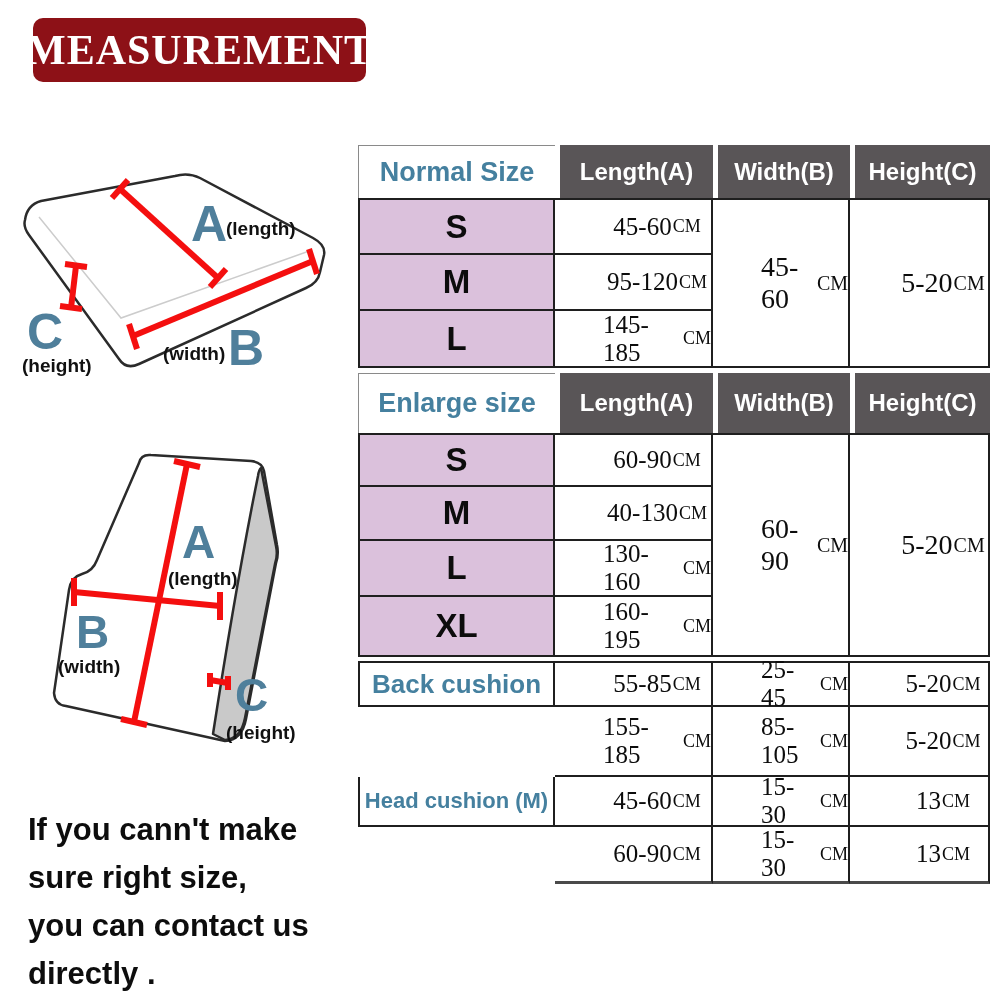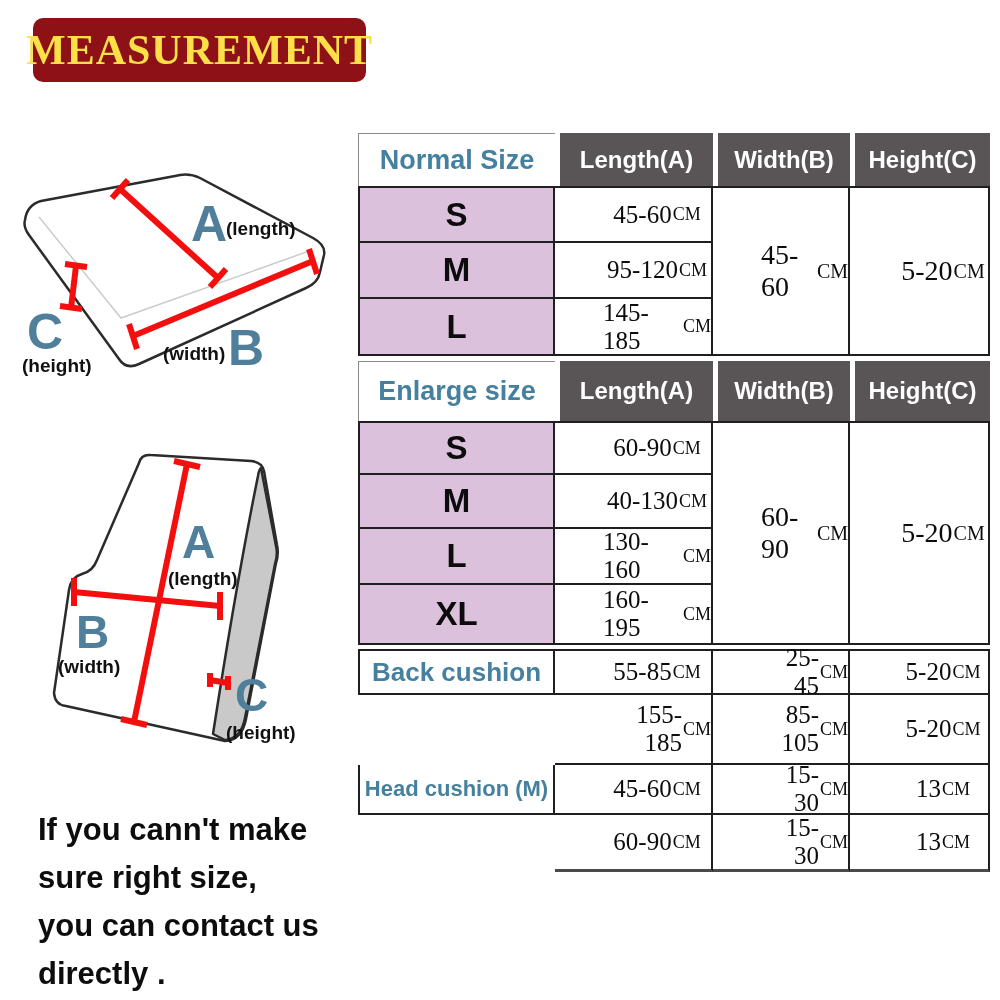--- a/index.html
+++ b/index.html
@@ -7,55 +7,55 @@
     width:1000px; height:1000px; position:relative; background:#ffffff;
     font-family:"Liberation Sans","DejaVu Sans",sans-serif; overflow:hidden;
   }
   
   .banner {
     position:absolute; left:33px; top:18px; width:333px; height:64px;
     background:var(--banner-red,#8d1117); border-radius:10px;
     display:flex; align-items:center; justify-content:center;
   }
   .banner-title {
-    color:#fde047; font-family:"Liberation Serif","DejaVu Serif",serif;
+    color:#ffffff; font-family:"Liberation Serif","DejaVu Serif",serif;
     font-weight:bold; font-size:42px; letter-spacing:1px; white-space:nowrap;
   }
   
   .diag { position:absolute; }
   .outline { fill:#ffffff; stroke:#2b2b2b; stroke-width:2.5; stroke-linejoin:round; }
   .faint  { stroke:#cccccc; stroke-width:1.5; fill:none; }
   .gray-panel { fill:#c9c9c9; stroke:#2b2b2b; stroke-width:2.5; stroke-linejoin:round; }
   .mline { stroke:var(--red,#f40f0f); stroke-width:6; fill:none; }
   .dletter { fill:var(--letter-blue,#4f7f9b); font-weight:bold; }
   .dlabel  { fill:#111111; font-weight:bold; font-size:19px; }
   
-  .size-table { position:absolute; left:358px; top:133px; width:632px; height:739px; }
+  .size-table { position:absolute; left:358px; top:145px; width:632px; height:739px; }
   .sec { position:absolute; left:0; display:grid; grid-template-columns:197px 158px 137px 140px; }
   .sec-normal  { top:0;     grid-template-rows:53px 57px 56px 57px; }
   .sec-enlarge { top:228px; grid-template-rows:60px 54px 54px 56px 60px; }
-  .sec-extras  { top:516px; grid-template-rows:46px 70px 50px 57px;text-align:right; }
+  .sec-extras  { top:516px; grid-template-rows:46px 70px 50px 57px; }
   .c { display:flex; align-items:center; justify-content:center; box-sizing:border-box; background:#fff; }
   .b  { border-right:2px solid #1f1f1f; border-bottom:2px solid #1f1f1f; }
   .bl { border-left:2px solid #1f1f1f; }
   .bt { border-top:2px solid #1f1f1f; }
   .bb-thick { border-bottom:3px solid #4a4a4a; }
   .hlabel { color:var(--teal,#45809f); font-weight:bold; font-size:27px;
             border-left:1px solid #8a8a8a; border-top:1px solid #8a8a8a; }
   .dhead  { background:var(--header-gray,#595557); color:#ffffff; font-weight:bold;
             font-size:24px; border-left:5px solid #ffffff; }
   .lav { background:var(--lavender,#dbc1dc); color:#0c0c0c; font-weight:bold; font-size:33px; }
   .val { font-family:"Liberation Serif","DejaVu Serif",serif; font-size:25px; color:#0c0c0c;padding-left:48px; }
   .val .u { font-size:18px; margin-left:1px; }
   .merged { font-size:28px; }
   .merged .u { font-size:20px; }
   .tlabel { color:var(--teal,#45809f); font-weight:bold; font-size:26px; }
   .tlabel.sm { font-size:22px; }
   
-  .note { position:absolute; left:38px; top:806px; font-size:31px; font-weight:bold;
+  .note { position:absolute; left:28px; top:806px; font-size:31px; font-weight:bold;
           color:#0d0d0d; line-height:48px; }
 </style>
 </head>
 <body>
 
 <div class="banner">
   <span class="banner-title">MEASUREMENT</span>
 </div>
 
 <svg class="diag" style="left:15px;top:145px" width="330" height="250" viewBox="0 0 330 250">

